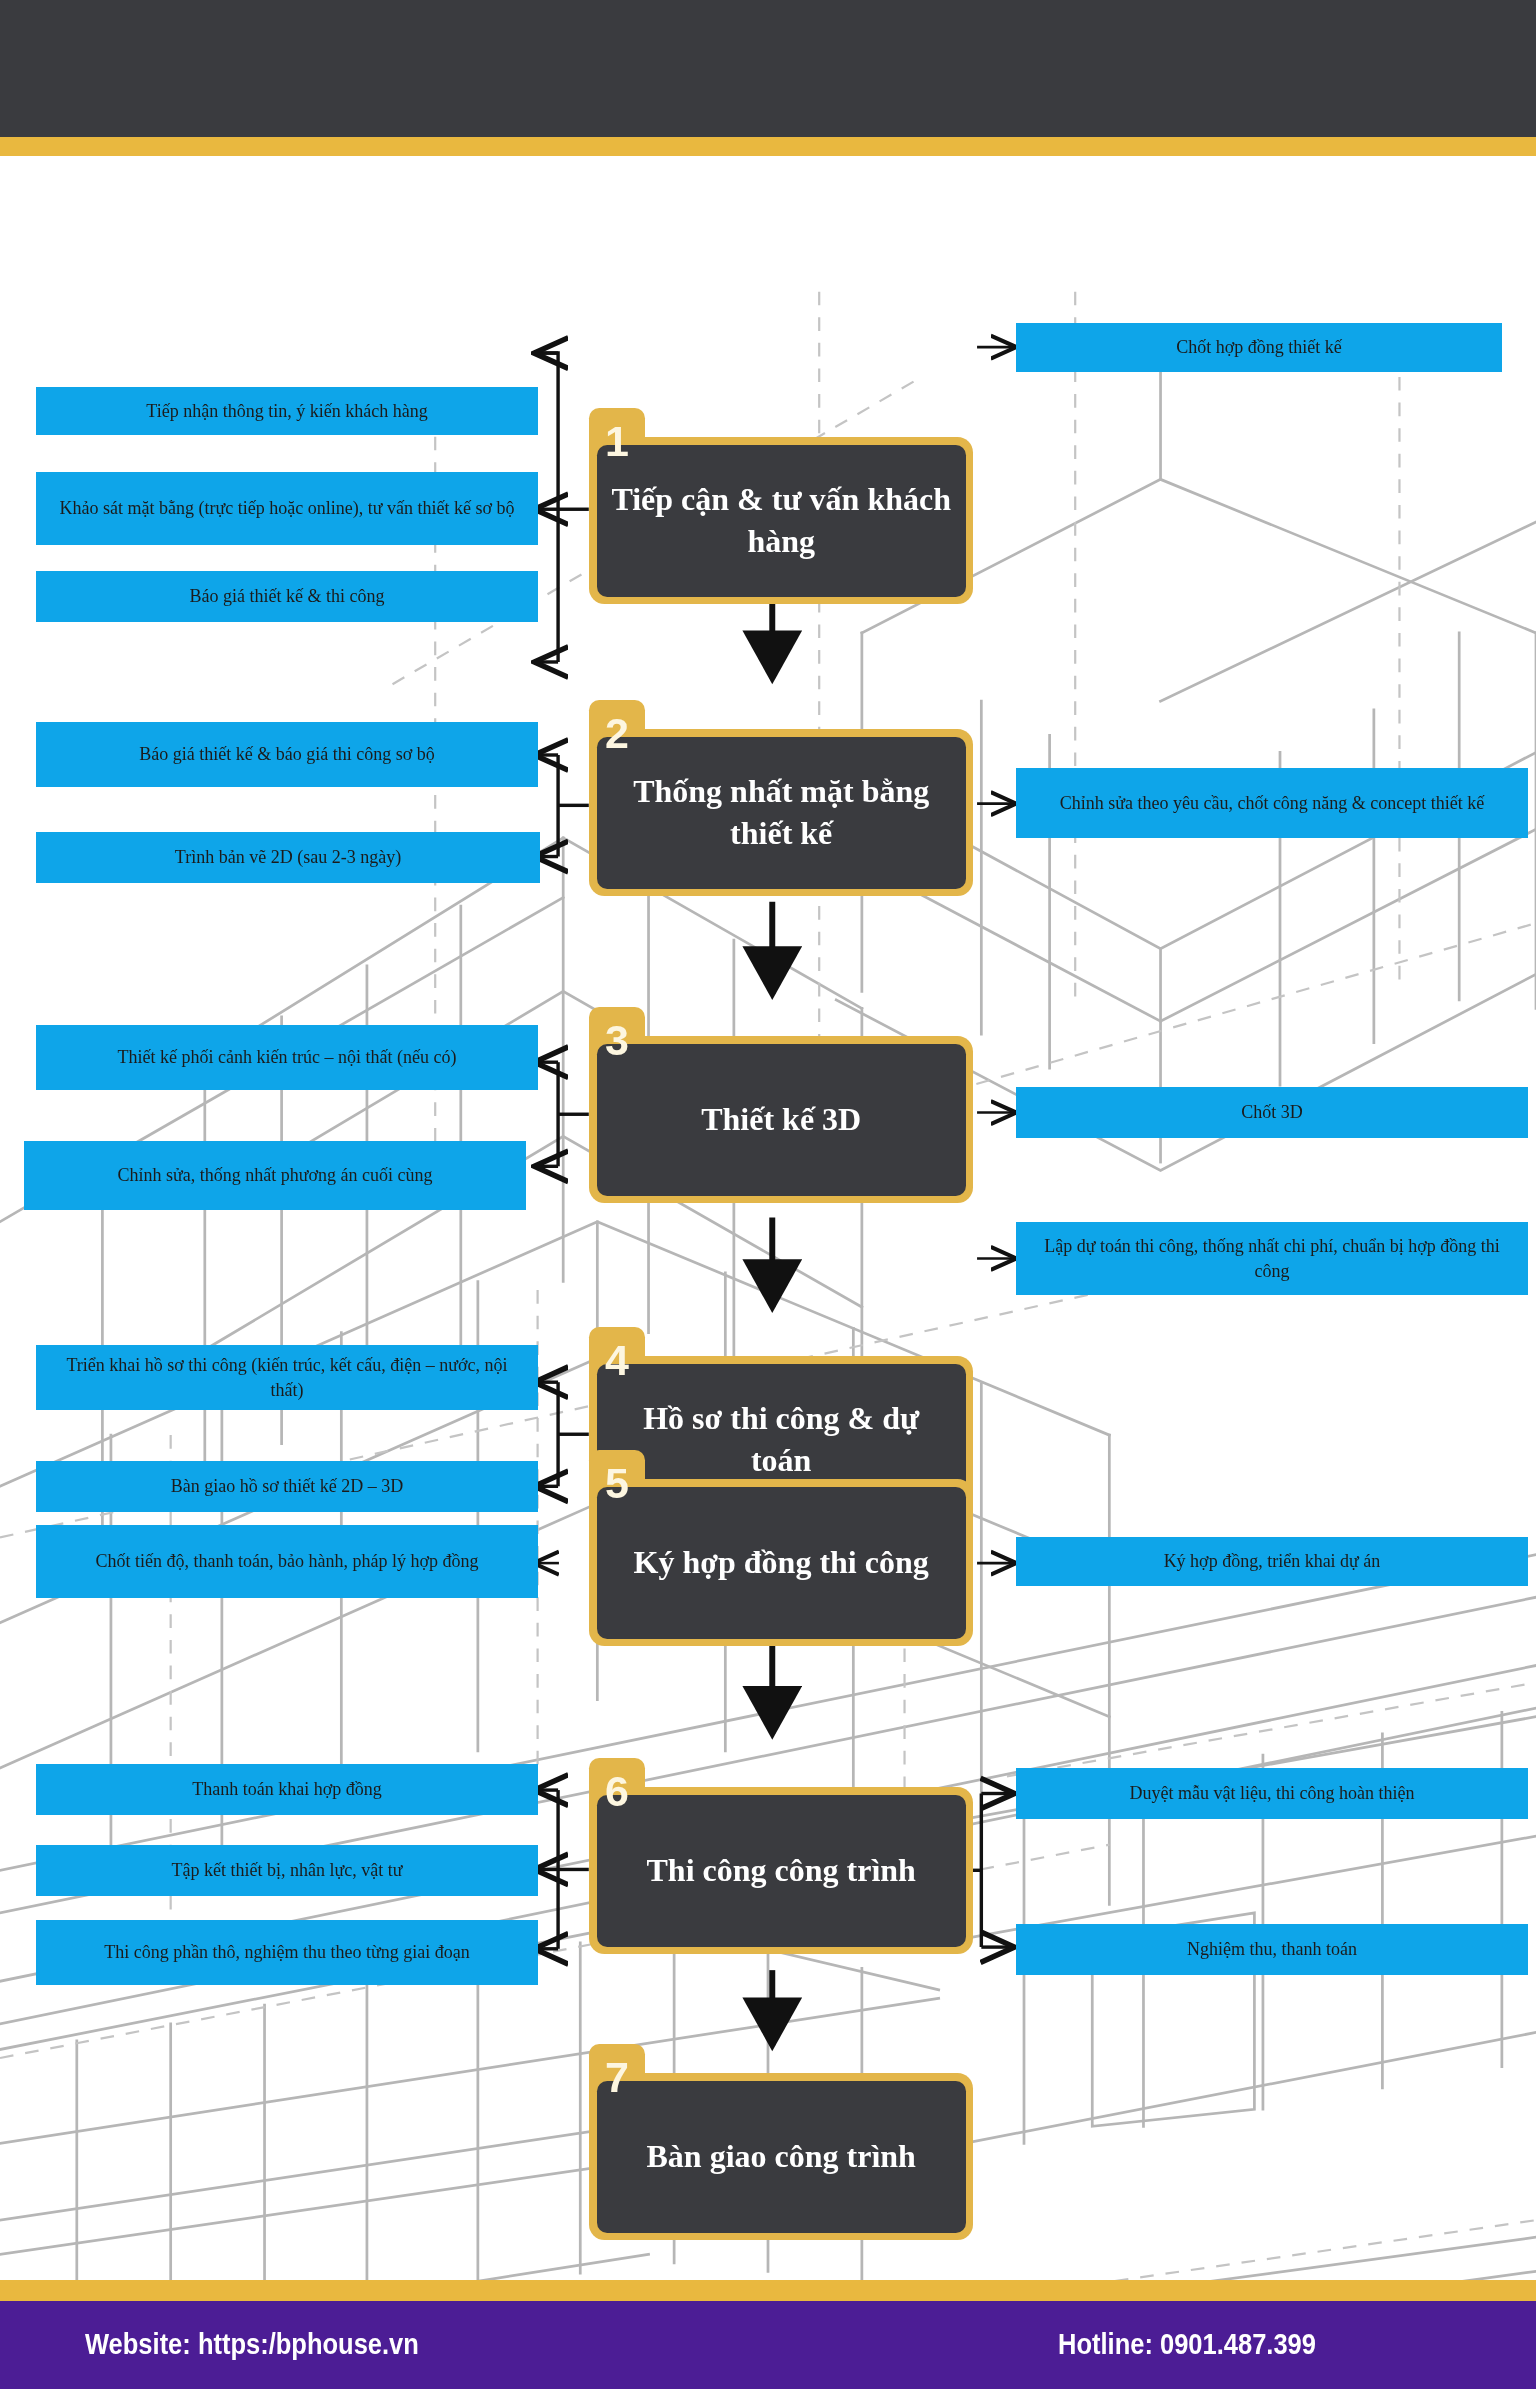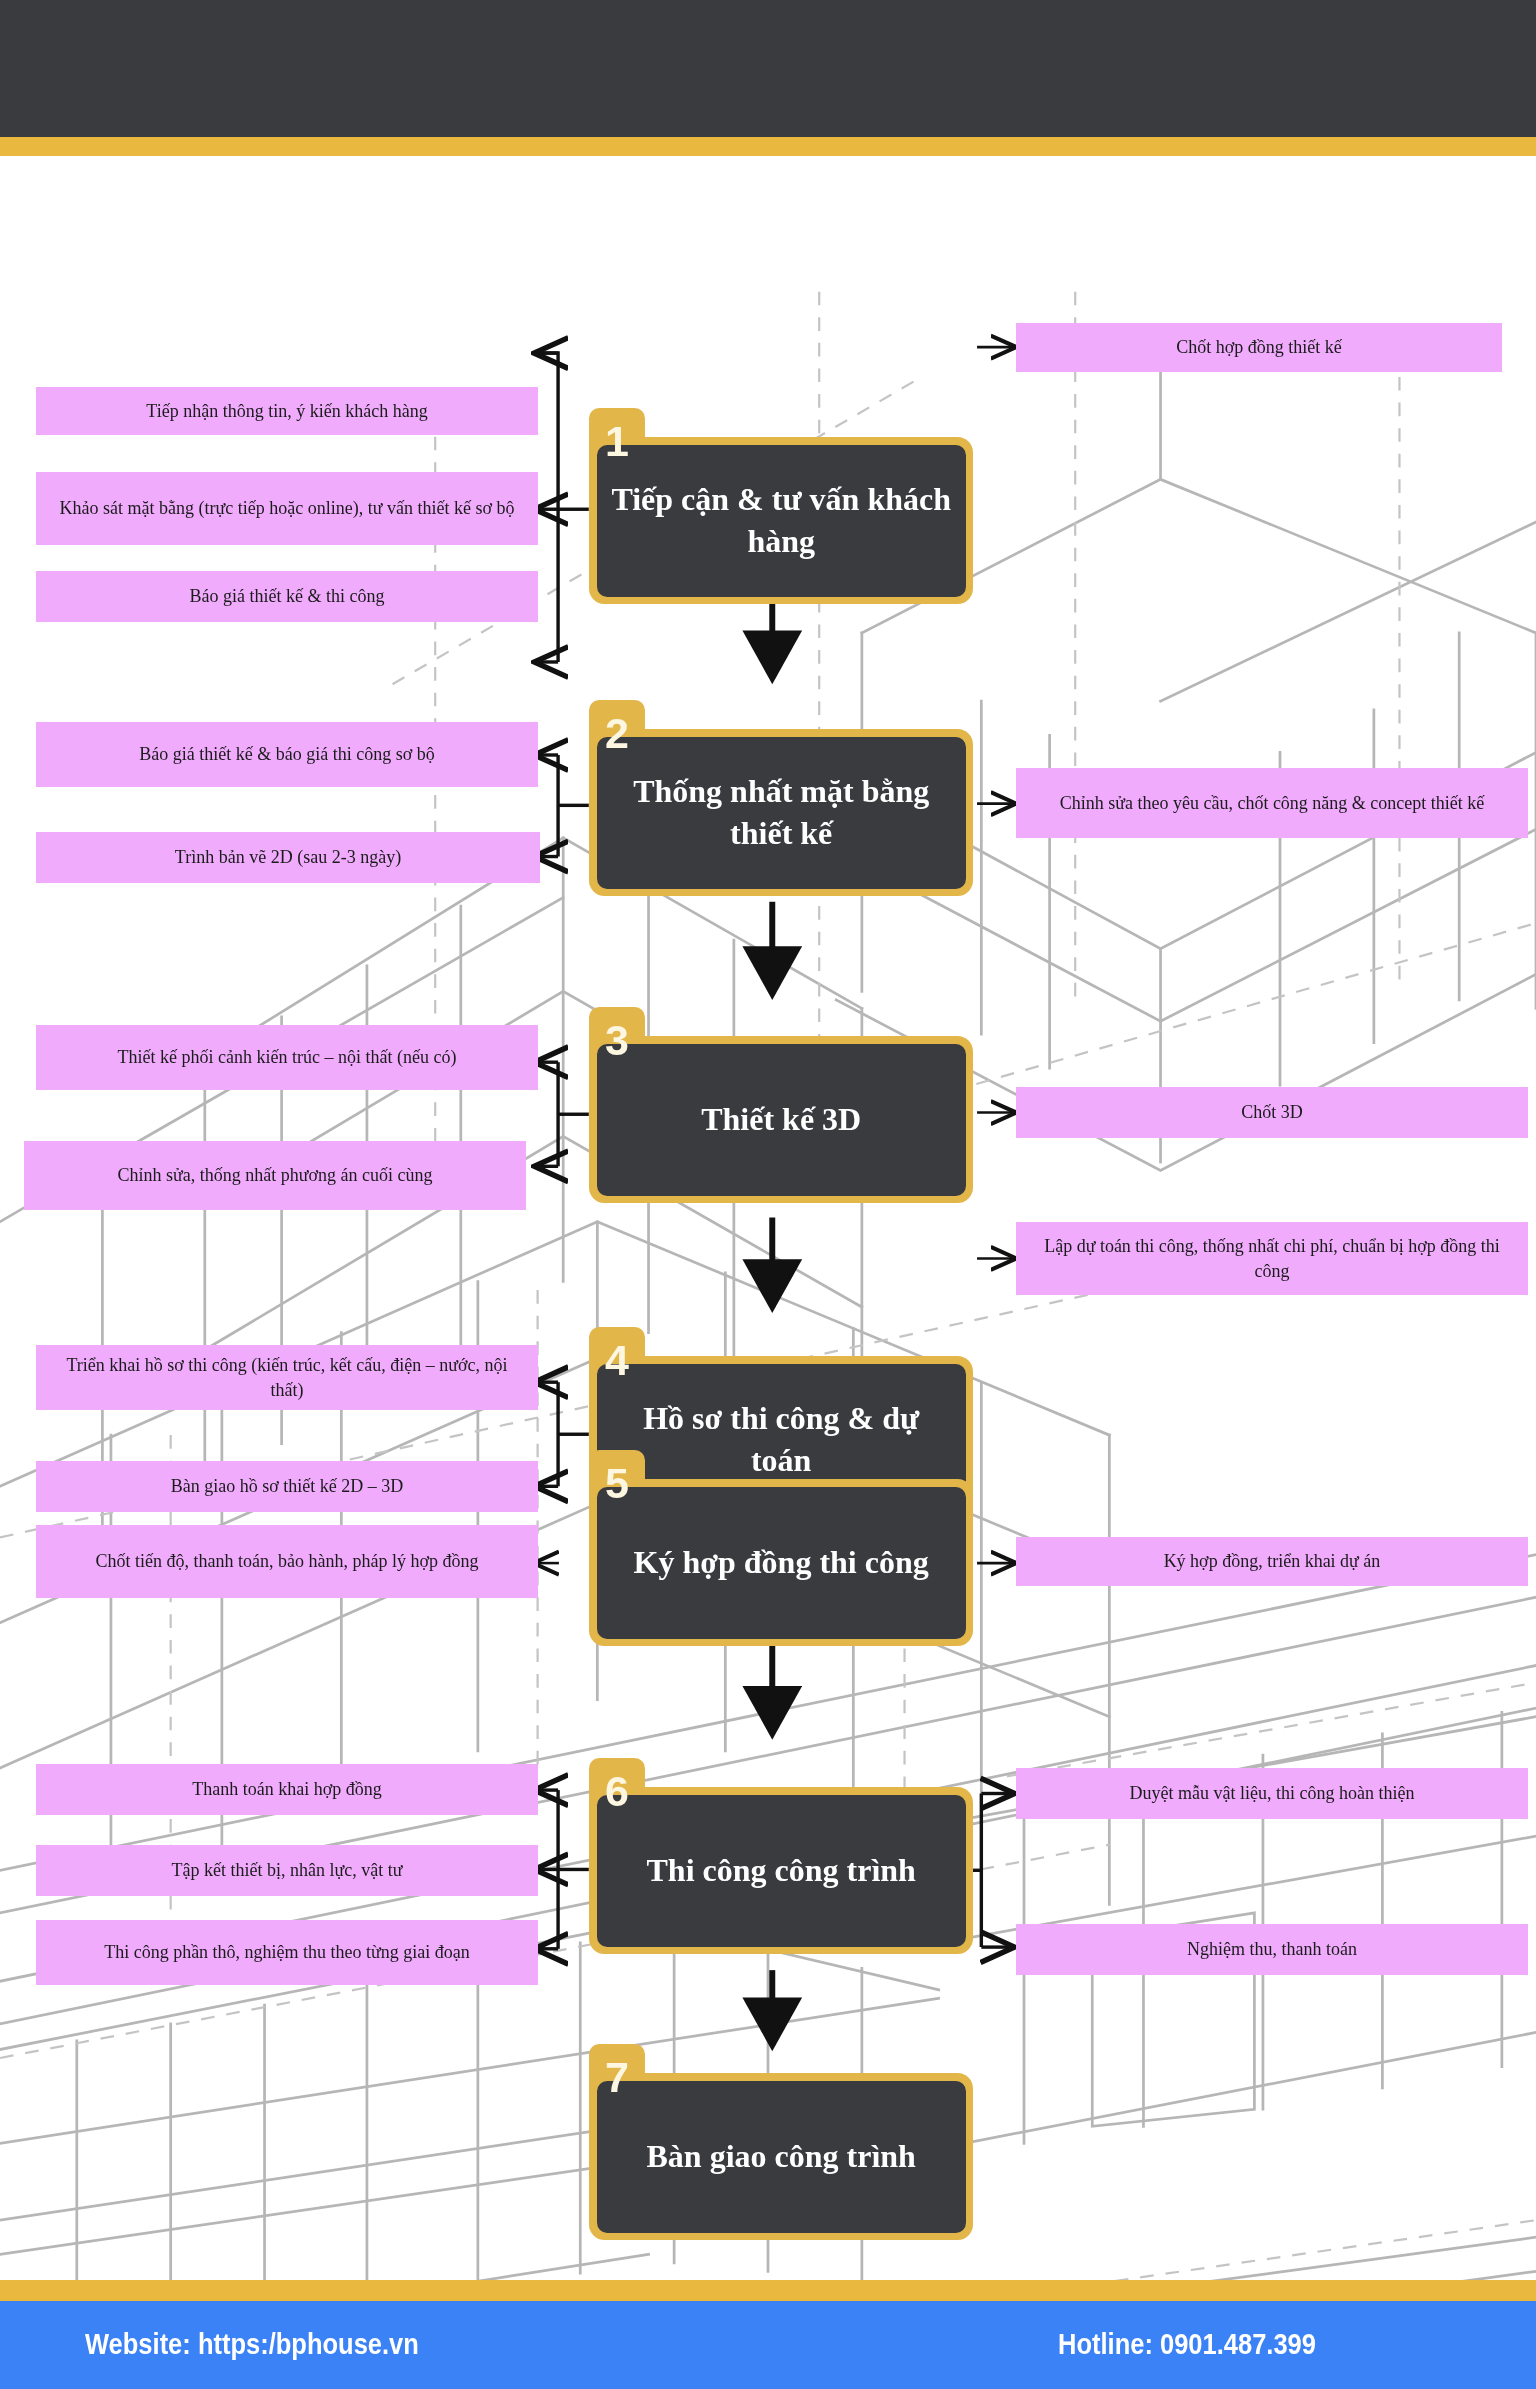--- a/index.html
+++ b/index.html
@@ -109,41 +109,41 @@
     font-family: "Liberation Serif", serif;
     font-weight: bold;
     font-size: 32px;
     line-height: 1.30;
     text-align: center;
   }
 
   
   .sidebar-item {
     position: absolute;
-    background: #f0abfc;
+    background: #0ea5e9;
     display: flex; align-items: center; justify-content: center;
     z-index: 14;
     padding: 3.4px 12px;
   }
   .sidebar-item .txt {
     color: #1b1b1b;
     font-family: "Liberation Serif", serif;
     font-size: 18px;
     line-height: 1.34;
     text-align: center;
   }
 
   
   #footer-accent {
     position: absolute; left: 0; top: 2280px; width: 1536px; height: 20.5px;
     background: #e9b83f; z-index: 30;
   }
   #footer {
     position: absolute; left: 0; top: 2301px; width: 1536px; height: 89px;
-    background: #3b82f6; z-index: 30;
+    background: #4c1d95; z-index: 30;
   }
   #footer-website {
     position: absolute; left: 85px; top: 25.6px;
     color: #ffffff;
     font-family: "Liberation Sans", sans-serif;
     font-weight: bold;
     font-size: 30px;
     transform: scaleX(0.85);
     transform-origin: left center;
     white-space: nowrap;

